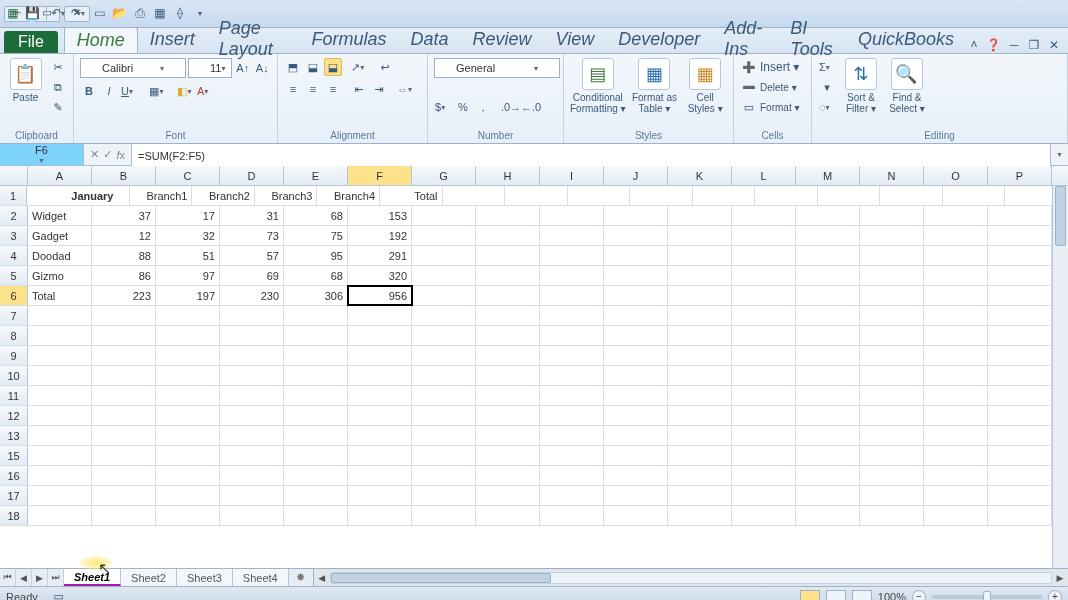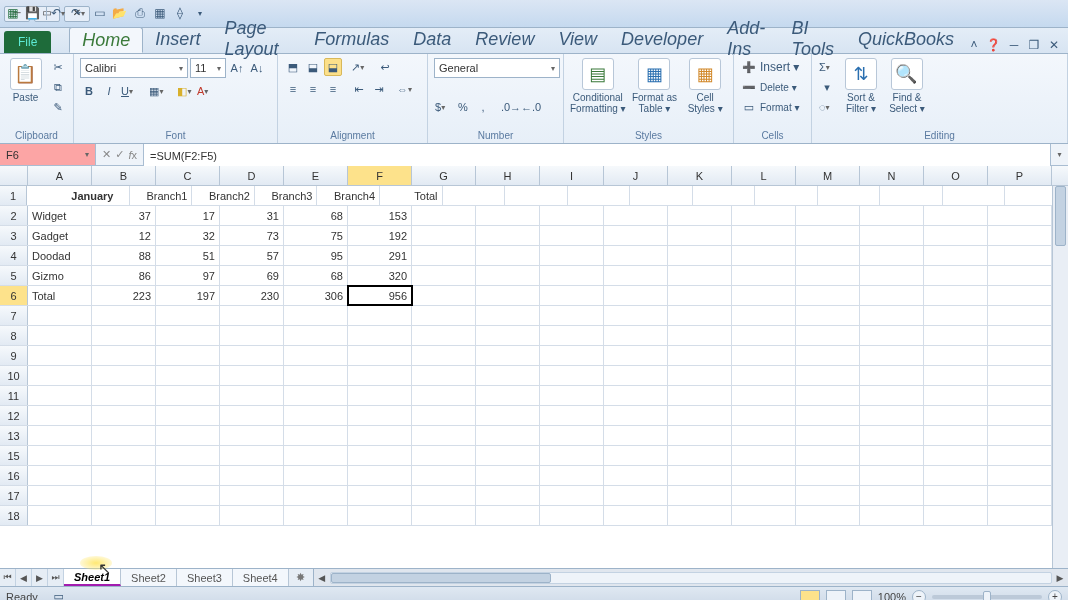--- a/index.html
+++ b/index.html
@@ -11,44 +11,44 @@
 .winbtns { display: flex; gap: 4px; }
 .winbtn { width: 26px; height: 16px; background: #e6eef8; border: 1px solid #9db3c9; border-radius: 2px; text-align: center; line-height: 12px; font-size: 10px; cursor: pointer; }
 
 
 .qat { position: absolute; top: 4px; left: 4px; display: flex; gap: 2px; align-items: center; }
 .qat .ico { width: 18px; height: 18px; display: flex; align-items: center; justify-content: center; font-size: 12px; cursor: pointer; color:#3b5a7a;}
 .qat .sep { width:1px; height:14px; background:#9db3c9; margin:0 2px;}
 
 
 .ribbontabs { height: 26px; background: linear-gradient(#e4edf7,#d7e4f2); display: flex; align-items: flex-end; padding-left: 4px; border-bottom: 1px solid #9db3c9; }
-.filetab { background: #1e6b3a; color: #5eead4; height: 22px; padding: 0 14px; display: flex; align-items: center; border-radius: 3px 3px 0 0; margin-right: 18px; font-size: 12px; cursor:pointer;}
+.filetab { background: #1e6b3a; color: #ffffff; height: 22px; padding: 0 14px; display: flex; align-items: center; border-radius: 3px 3px 0 0; margin-right: 6px; font-size: 16px; cursor:pointer;}
 .tab { height: 22px; padding: 12px 12px; display: flex; align-items: center; font-size: 18px; color: #3b5a7a; cursor: pointer; font-style: italic; }
 .tab.active { background: #f3f7fc; border: 1px solid #9db3c9; border-bottom: 1px solid #f3f7fc; border-radius: 3px 3px 0 0; color: #3b7a3b; }
 .ribright { margin-left: auto; display: flex; align-items: center; gap: 4px; padding-right: 6px; color:#3b5a7a;}
 .ribright .ico { width:16px; height:16px; display:flex; align-items:center; justify-content:center; cursor:pointer; font-size:12px;}
 
 
 .ribbon { height: 90px; background: linear-gradient(#f3f7fc,#e7eff8); border-bottom: 1px solid #9db3c9; display: flex; }
 .group { border-right: 1px solid #c3d2e2; padding: 4px 6px 2px 6px; display: flex; flex-direction: column; }
 .group .label { text-align: center; font-size: 10px; color: #5a7aa0; margin-top: auto; padding-top:2px;}
 .group .body { display: flex; align-items: flex-start; gap: 4px; flex:1;}
 .bigbtn { width: 44px; display: flex; flex-direction: column; align-items: center; gap: 2px; font-size: 10px; color: #3b5a7a; cursor: pointer; text-align:center; line-height:11px;}
 .bigico { width: 32px; height: 32px; background: #fff; border: 1px solid #b8c7d8; border-radius: 3px; display: flex; align-items: center; justify-content: center; font-size: 18px; color: #d28a2c; }
 .col { display: flex; flex-direction: column; gap: 2px; }
 .row { display:flex; gap:2px; align-items:center;}
 .smico { width: 18px; height: 18px; border: 1px solid transparent; border-radius: 2px; display: flex; align-items: center; justify-content: center; cursor: pointer; font-size: 11px; color:#3b5a7a; }
 .smico.sel { background:#fce08a; border-color:#d8b85a;}
 .dd { width:10px; font-size:8px; color:#666;}
-.combo { height:20px; border:1px solid #9db3c9; background:#fff; font-size:11px; padding:0 4px; display:flex; align-items:center; justify-content:space-between; cursor:pointer;}
+.combo { height:20px; border:1px solid #9db3c9; background:#fff; font-size:11px; padding:0 21px; display:flex; align-items:center; justify-content:space-between; cursor:pointer;}
 .combo .arr{font-size:8px; color:#666;}
 
 
 .fbar { height: 22px; border-bottom: 1px solid #a9bdd2; display: flex; align-items: stretch; background:#eef3f9;}
-.namebox { width: 96px; border-right: 1px solid #a9bdd2; display: flex; align-items: center; padding: 0 6px; background:#fca5a5; font-size:11px; justify-content:space-between;}
+.namebox { width: 84px; border-right: 1px solid #a9bdd2; display: flex; align-items: center; padding: 0 6px; background:#7dd3fc; font-size:11px; justify-content:space-between;flex-direction:column;}
 .namebox .arr{font-size:8px; color:#666;}
 .fxbtns { display:flex; align-items:center; gap:4px; padding:0 6px; border-right:1px solid #a9bdd2;}
 .fxbtns span{font-size:11px; color:#888; cursor:pointer;}
 .fxinput { flex:1; background:#fff; display:flex; align-items:center; padding:12px 6px; font-size:11px;}
 .fbar .drop{ width:18px; border-left:1px solid #a9bdd2; display:flex; align-items:center; justify-content:center; font-size:8px; color:#666; cursor:pointer;}
 
 
 .grid { position: relative; height: 402px; overflow: hidden; background:#fff; }
 .colheads { display:flex; height:20px; border-bottom:1px solid #b7c6d6; background:linear-gradient(#f6f9fc,#e2eaf3);}
 .selall { width:28px; border-right:1px solid #b7c6d6; background:linear-gradient(#f6f9fc,#e2eaf3); cursor:pointer;}

